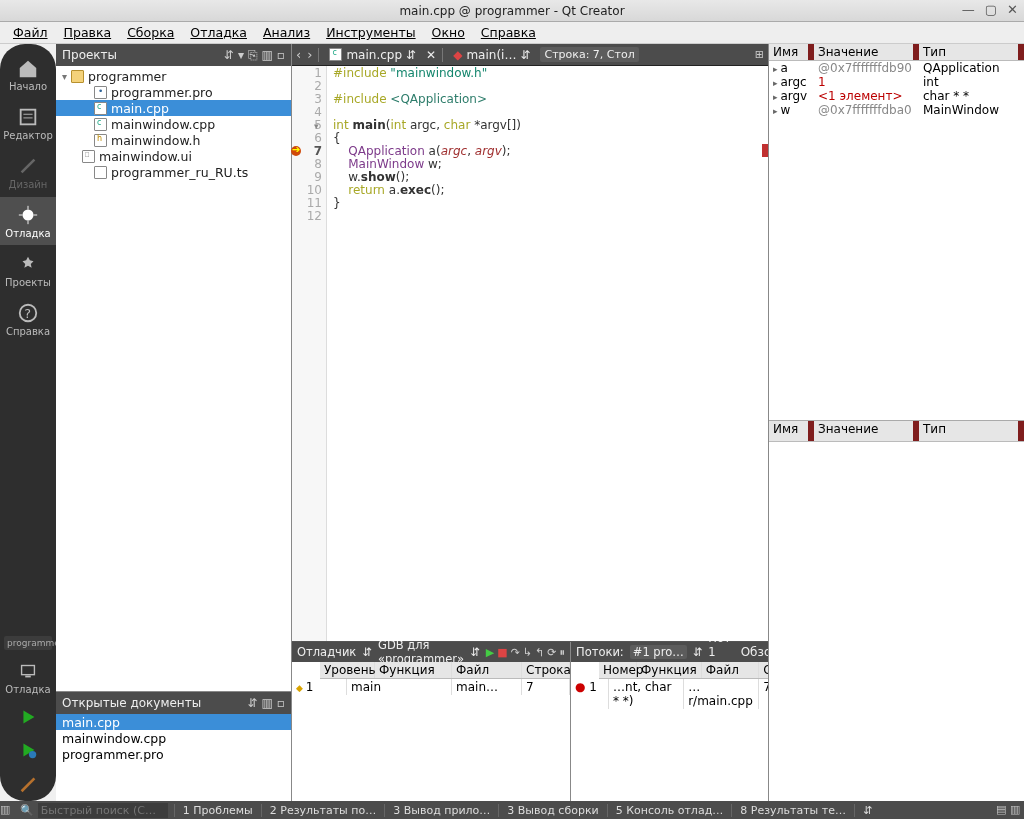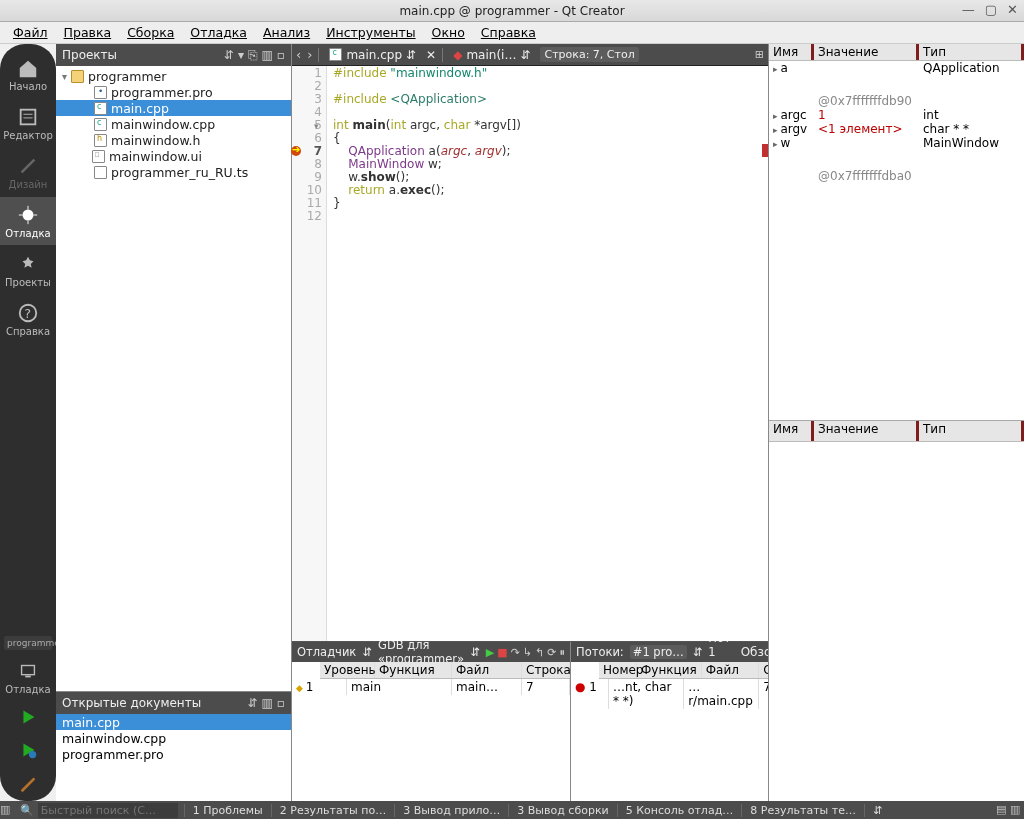--- a/index.html
+++ b/index.html
@@ -66,26 +66,26 @@
 .kw { color:#a8a827; }
 .fn { color:#333; font-weight:bold;}
 .str{ color:#14866d; }
 .inc{ color:#2e7d6b; }
 .ty { color:#7d3a8a; }
 .va { color:#a03030; font-style:italic; }
 .scrollmark { position:absolute; right:0; top:78px; width:6px; height:13px; background:#c03030; }
 
 .locals { width:256px; background:#fff; border-left:1px solid #888; display:flex; flex-direction:column;}
 .loc-hd { display:grid; grid-template-columns: 45px 1fr 1fr; font-size:12px; background:#e6e6e6; border-bottom:1px solid #bbb;}
-.loc-hd div { padding:1px 4px; border-right:3px solid #7f1d1d;}
+.loc-hd div { padding:1px 4px; border-right:6px solid #7f1d1d;}
 .loc-body { flex:1; font-size:12px; }
 .loc-row { display:grid; grid-template-columns: 45px 1fr 1fr; }
 .loc-row div { padding:0 4px; height:14px; overflow:hidden; white-space:nowrap;}
 .loc-row .nm::before { content:"▸ "; color:#666; font-size:9px;}
-.loc-row .val.gray { color:#888;margin-top:33px; }
+.loc-row .val.gray { color:#888; }
 .loc-row .val.red { color:#b00; }
 .tablabel { background:#4c4c4c; color:#eee; font-size:12px; padding:2px 6px; }
 
 .locals .mid-split { height:22px; border-top:1px solid #aaa; }
 
 .bottompanes { height:160px; display:flex; border-top:1px solid #555;}
 .bp-pane { display:flex; flex-direction:column; background:#fff; }
 .bp-left { flex:1.8; border-right:1px solid #888;}
 .bp-right { flex:1; }
 .bp-hd { height:20px; background:#4c4c4c; color:#eee; font-size:11.5px; display:flex; align-items:center; padding:4px 5px; gap:6px;}
@@ -93,21 +93,21 @@
 .cols div { padding:1px 4px; border-right:1px solid #ddd; }
 .cols.hdr { background:#e6e6e6; border-bottom:1px solid #bbb;margin-left:28px;}
 .bp-left .cols { grid-template-columns: 55px 1fr 70px 48px;}
 .bp-right .cols { grid-template-columns: 38px 1fr 1fr 40px;}
 .cols .arrow::before { content:"◆ "; color:#d9a300; font-size:9px;}
 .reddot::before { content:"● "; color:#c00; }
 
 .statusbar { height:18px; background:#4c4c4c; color:#ddd; display:flex; align-items:center; font-size:11px; gap:0;}
 .statusbar .sitem { padding:0 8px; border-left:1px solid #666; cursor:pointer; white-space:nowrap; overflow:hidden;}
 .statusbar .search { display:flex; align-items:center; gap:4px; padding:0 6px;}
-.statusbar input { background:#3c3c3c; border:none; color:#ccc; font-size:11px; width:140px; padding:1px 3px;}
+.statusbar input { background:#3c3c3c; border:none; color:#ccc; font-size:11px; width:130px; padding:1px 3px;}
 .statusbar .spacer { flex:1; }
 .tinybtn { width:14px; height:14px; display:inline-block; cursor:pointer; opacity:.8;}
 .icgrid { font-size:11px; color:#ccc; display:flex; gap:3px; flex-shrink:0;}
 .icgrid span { cursor:pointer; }
 </style>
 </head>
 <body>
 
 <div class="titlebar">
   <span>main.cpp @ programmer - Qt Creator</span>
@@ -235,21 +235,21 @@
             <div class="row" style="padding-left: 26px;">
               <span class="tw" style="width:8px;display:inline-block"></span>
               <span class="ficon cpp"></span>
               <span>mainwindow.cpp</span>
             </div>
             <div class="row" style="padding-left: 26px;">
               <span class="tw" style="width:8px;display:inline-block"></span>
               <span class="ficon hdr"></span>
               <span>mainwindow.h</span>
             </div>
-            <div class="row" style="padding-left: 24px;">
+            <div class="row" style="padding-left: 14px;">
               <span class="tw" style="width:8px;display:inline-block"></span>
               <span class="ficon ui"></span>
               <span>mainwindow.ui</span>
             </div>
             <div class="row" style="padding-left: 26px;">
               <span class="tw" style="width:8px;display:inline-block"></span>
               <span class="ficon "></span>
               <span>programmer_ru_RU.ts</span>
             </div>
           </div>

